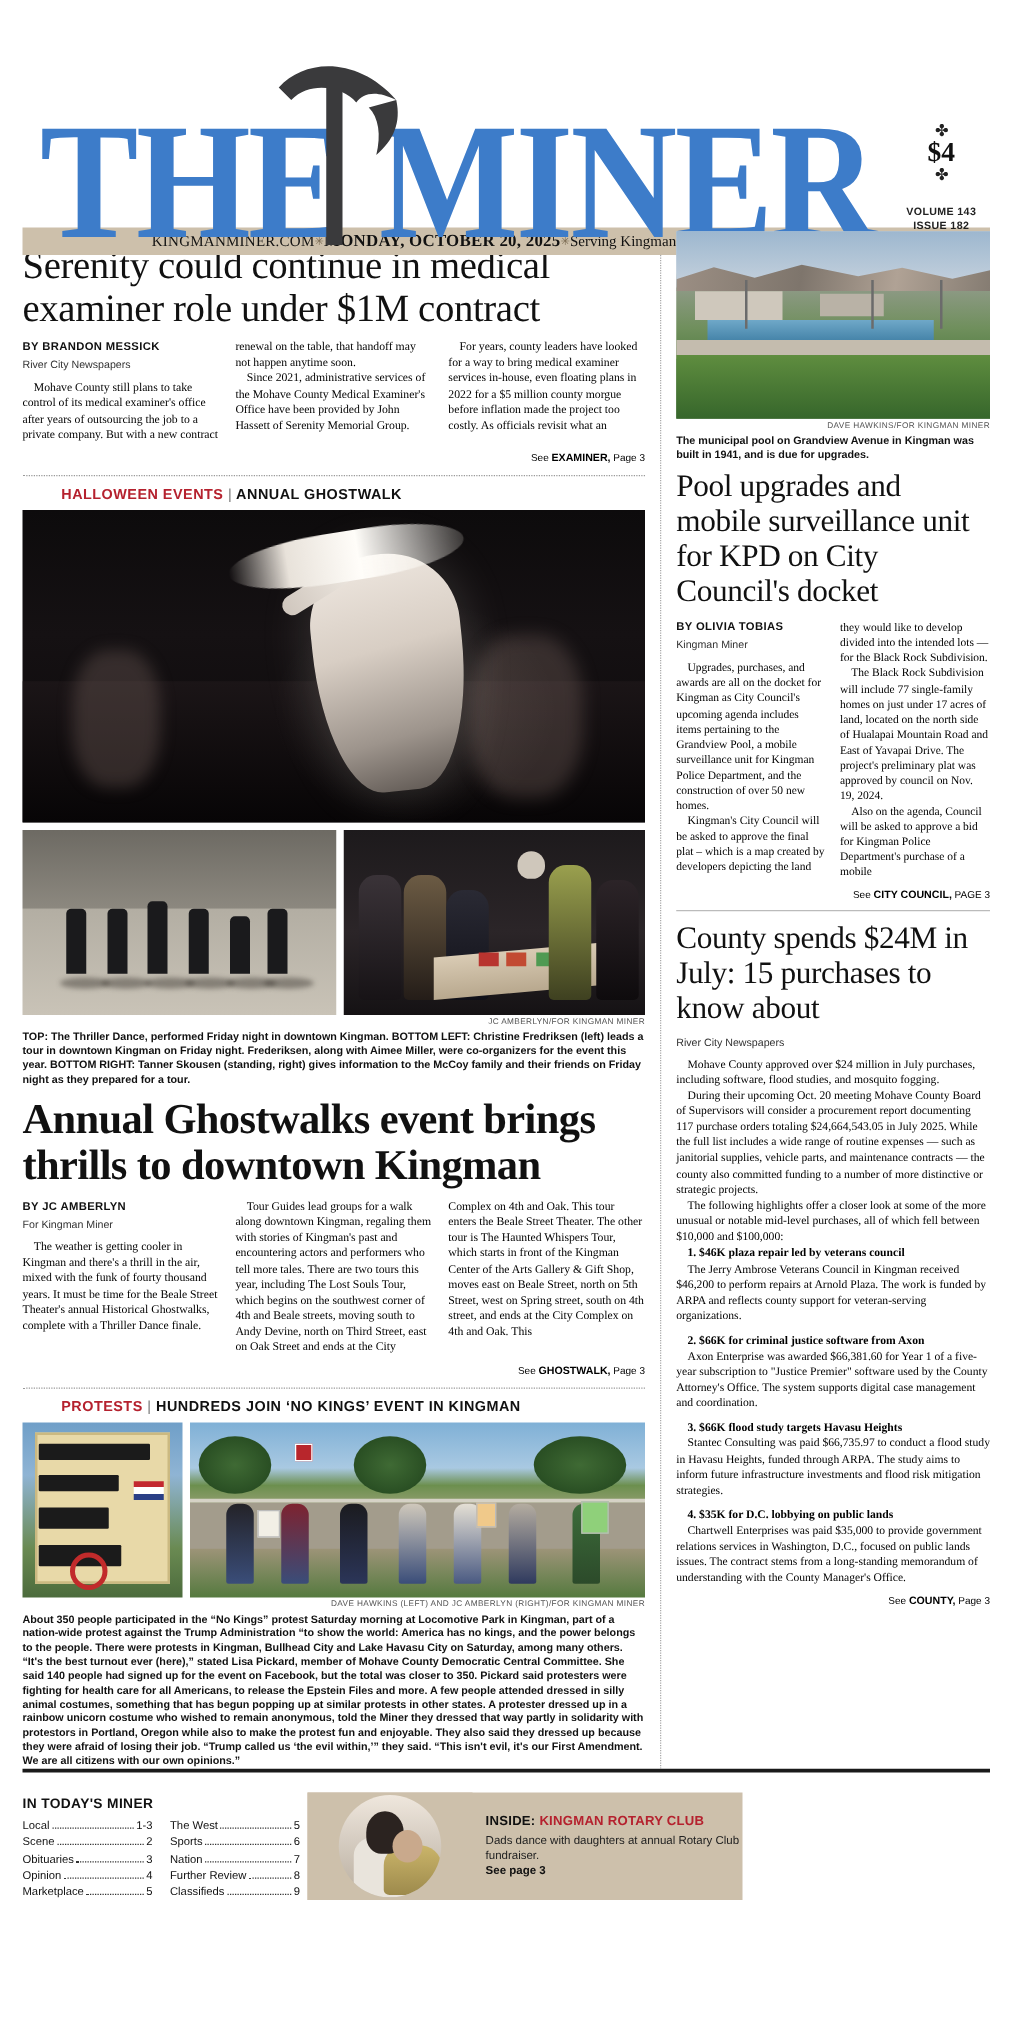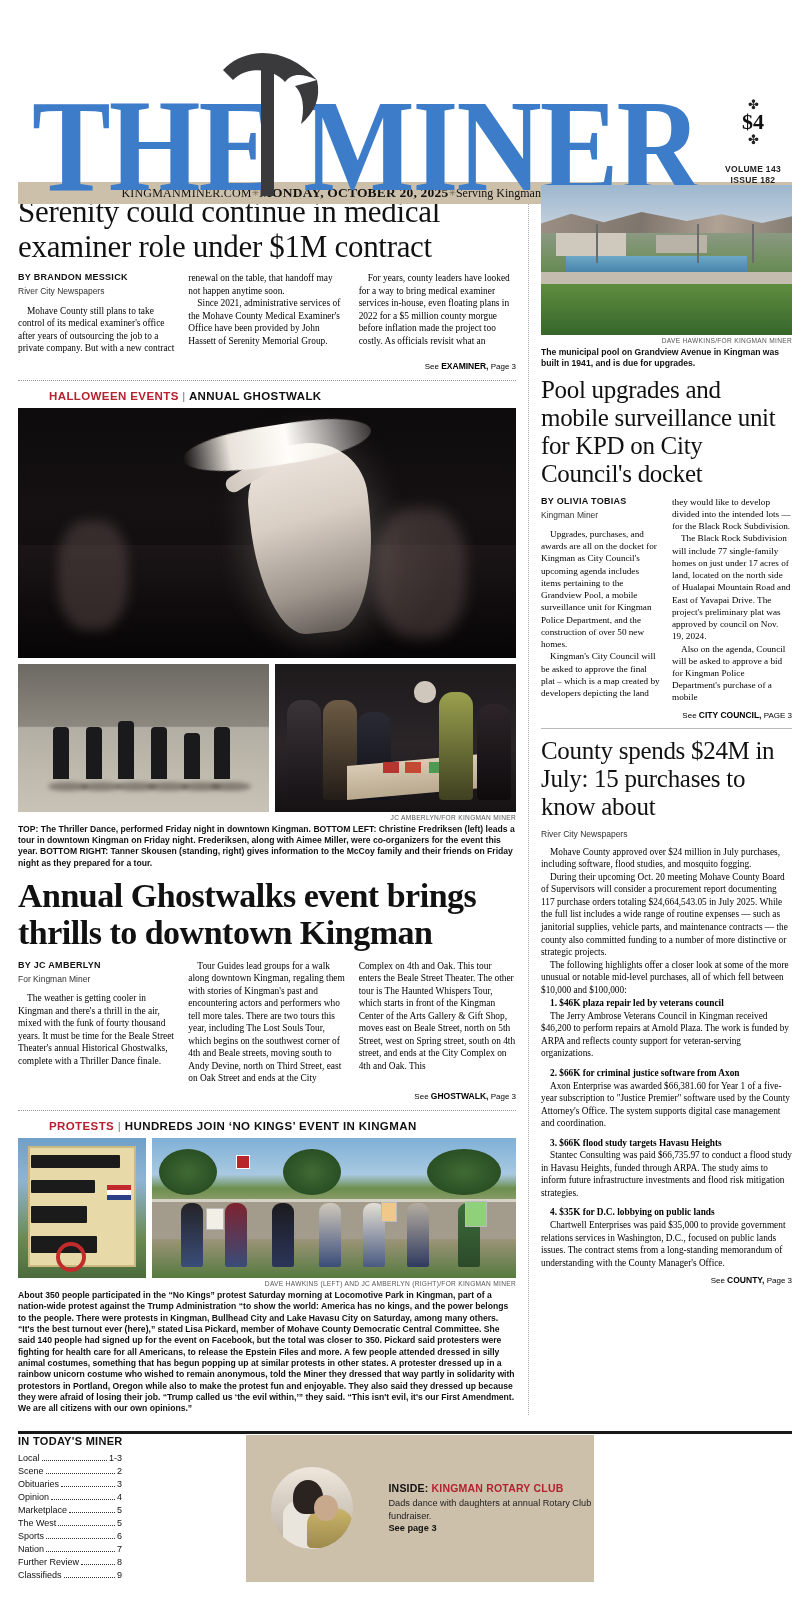--- a/index.html
+++ b/index.html
@@ -185,24 +185,24 @@
   .rotary { width: 160px; height: 86px; position: relative; overflow: hidden; background:#cdc0ab; }
   .rotary .circ { position:absolute; left:50%; top:50%; transform:translate(-50%,-50%);
      width: 82px; height: 82px; border-radius: 50%; overflow: hidden;
      background: linear-gradient(180deg,#efe7dd 0%,#d8cfc4 40%,#b9ae9f 100%); }
   .rotary .head { position:absolute; left: 26%; top: 16%; width: 30px; height: 34px; background:#2b2320; border-radius: 50% 50% 40% 40%; }
   .rotary .head2{ position:absolute; left: 52%; top: 34%; width: 24px; height: 26px; background:#c9a98c; border-radius: 50%; }
   .rotary .dress{position:absolute; left: 44%; bottom: 2%; width: 46px; height: 40px; background: linear-gradient(180deg,#cbb56a,#9d8a4c); border-radius: 40% 40% 10% 10%;}
   .rotary .body{position:absolute; left: 14%; bottom: 0; width: 50px; height: 48px; background:#e9e4dc; border-radius: 30% 30% 6% 6%;}
 
   
-  .footer { margin: 16px 18px; border-top: 3px solid #1a1a1a; padding-top: 1px; display: flex; }
+  .footer { margin: 0 18px; border-top: 3px solid #1a1a1a; padding-top: 16px; display: flex; align-items: flex-end; }
   .f-index { width: 222px; }
   .f-title { font-family:"Liberation Sans", sans-serif; font-weight:bold; font-size:11px; letter-spacing:.3px; color:#111; margin-bottom:5px;}
-  .idx-cols { display:flex; font-family:"Liberation Sans", sans-serif; font-size:9px; color:#111;flex-direction:column;}
+  .idx-cols { display:flex; gap: 14px; font-family:"Liberation Sans", sans-serif; font-size:9px; color:#111;}
   .idx-col { width: 104px; }
   .idx-row { display:flex; align-items:baseline; line-height:1.45; }
   .idx-row .nm { white-space:nowrap; }
   .idx-row .dots { flex:1; border-bottom: 1px dotted #333; margin: 0 2px 2px; height: 1px; }
   .idx-row .pg { white-space:nowrap; }
   .f-inside { width: 348px; background:#cdc0ab; display:flex; align-items:center; margin-left: 6px; }
   .f-inside .txt { padding-left: 10px; }
   .ins-head { font-family:"Liberation Sans", sans-serif; font-weight:bold; font-size:10.5px; letter-spacing:.2px; color:#111;}
   .ins-head .red { color:#b5212e; }
   .ins-body { font-family:"Liberation Sans", sans-serif; font-size:9.2px; line-height:1.35; color:#222; margin-top:3px;}

